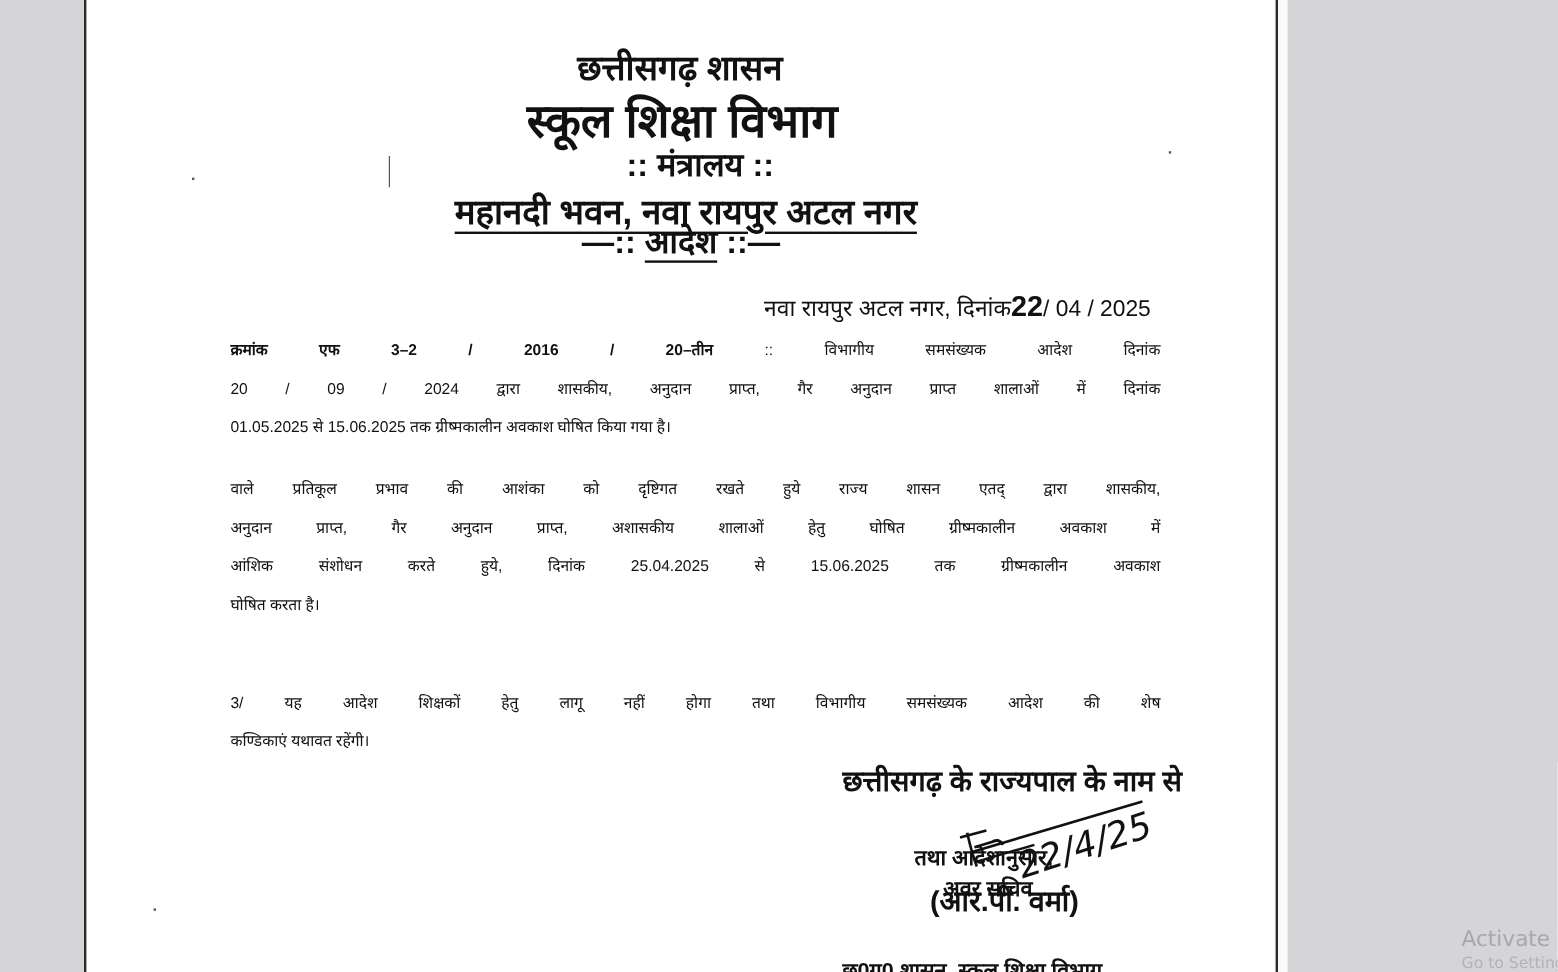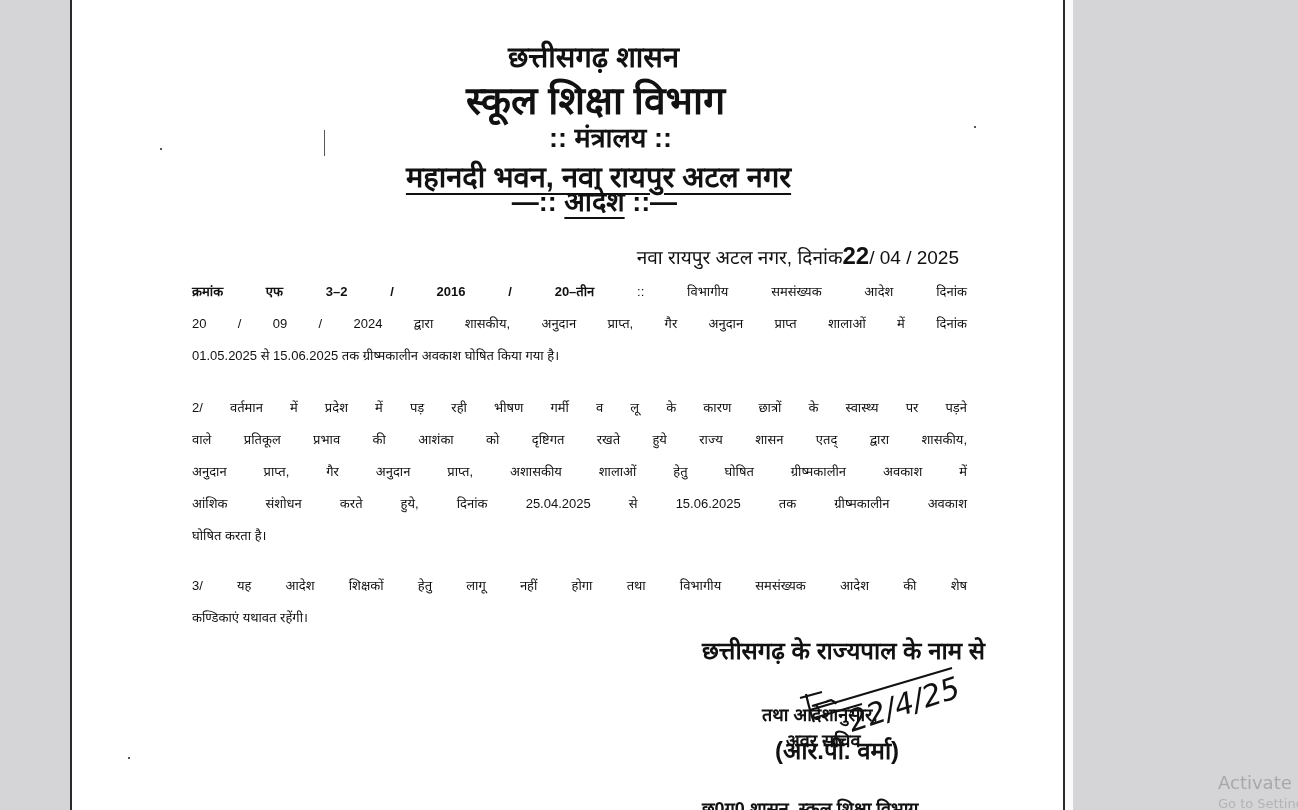--- a/index.html
+++ b/index.html
@@ -14,21 +14,21 @@
     background: #ffffff;
     border-left: 2px solid #2a2a2a;
     border-right: 2px solid #2a2a2a;
     box-sizing: border-box;
   }
   .right-strip {
     position: absolute; left: 1065px; top: 0; width: 8px; height: 810px; background: #fbfbfb;
   }
   .hdr {
     position: absolute; left: 0; width: 100%; text-align: center;
-    font-weight: bold; color: #111; white-space: nowrap; padding-left: 27px;
+    font-weight: bold; color: #111; white-space: nowrap;
   }
   .h1 { top: 36px; font-size: 29px; left: -1px; }
   .h2 { top: 72px; font-size: 39px; left: 1px; }
   .h3 { top: 118px; font-size: 27px; left: 0px; margin-left: 16px; }
   .h4 { top: 156px; font-size: 29px; left: 4px; }
   .h4 span { text-decoration: underline; text-underline-offset: 6px; text-decoration-thickness: 2px; }
   .h5 { top: 182px; font-size: 27px; }
   .h5 .u { text-decoration: underline; text-underline-offset: 6px; text-decoration-thickness: 2px; }
   .dateline {
     position: absolute; right: 104px; top: 242px; font-size: 19px; white-space: nowrap;
@@ -80,21 +80,20 @@
     <span>नवा रायपुर अटल नगर, दिनांक</span><span class="big">22</span><span>/ 04 / 2025</span>
   </div>
 
   <div class="para p1">
     <span class="line"><span class="bold">क्रमांक    एफ    3–2 / 2016 / 20–तीन</span><span> :: विभागीय समसंख्यक आदेश दिनांक</span></span>
     <span class="line">20 / 09 / 2024 द्वारा शासकीय, अनुदान प्राप्त, गैर अनुदान प्राप्त शालाओं में दिनांक</span>
     <span class="line last">01.05.2025 से 15.06.2025 तक ग्रीष्मकालीन अवकाश घोषित किया गया है।</span>
   </div>
 
   <div class="para p2">
-    <span class="line">2/     वर्तमान में प्रदेश में पड़ रही भीषण गर्मी व लू के कारण छात्रों के स्वास्थ्य पर पड़ने</span>
     <span class="line">वाले  प्रतिकूल प्रभाव की आशंका को दृष्टिगत रखते हुये राज्य शासन एतद् द्वारा शासकीय,</span>
     <span class="line">अनुदान प्राप्त, गैर अनुदान प्राप्त, अशासकीय शालाओं हेतु घोषित ग्रीष्मकालीन अवकाश में</span>
     <span class="line">आंशिक संशोधन करते हुये, दिनांक 25.04.2025 से 15.06.2025 तक ग्रीष्मकालीन अवकाश</span>
     <span class="line last">घोषित करता है।</span>
   </div>
 
   <div class="para p3">
     <span class="line">3/ यह आदेश शिक्षकों हेतु लागू नहीं होगा तथा विभागीय समसंख्यक आदेश की शेष</span>
     <span class="line last">कण्डिकाएं यथावत रहेंगी।</span>
   </div>

